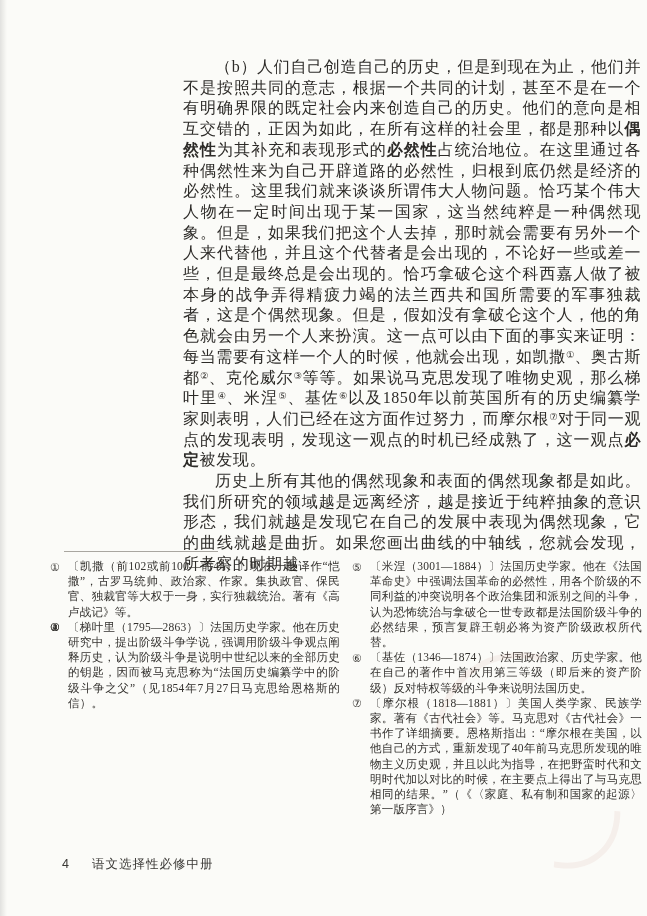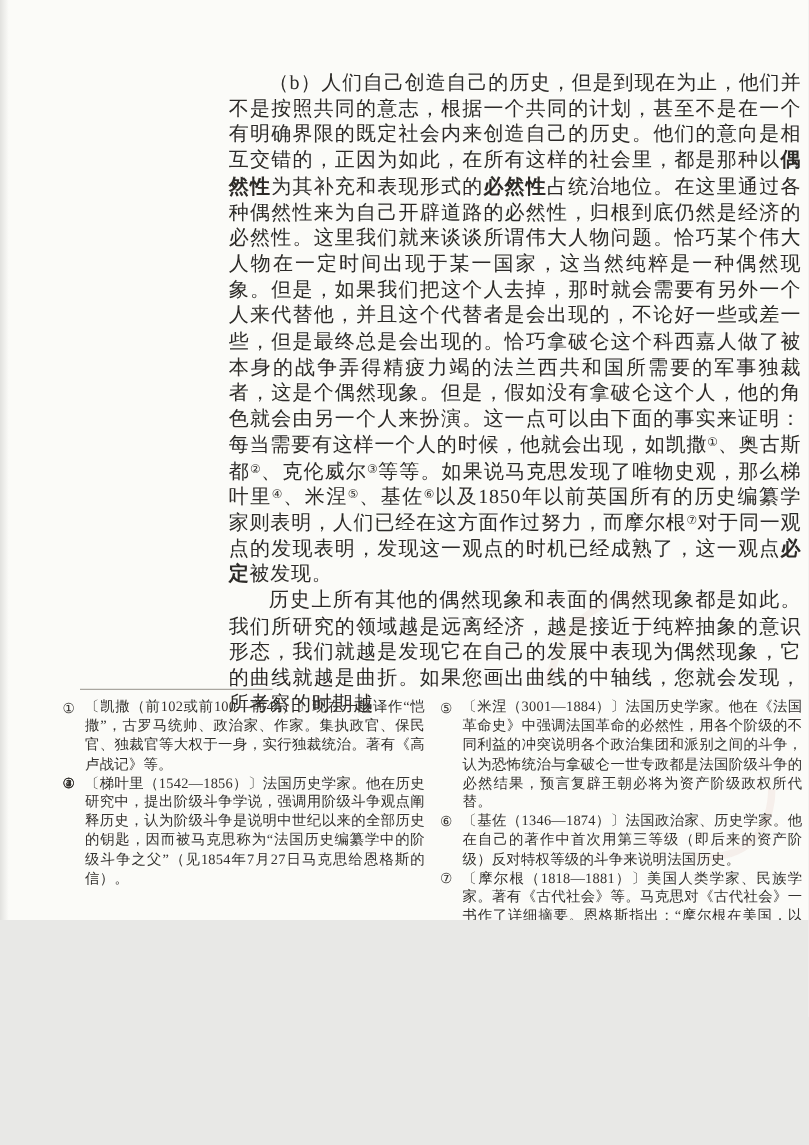--- a/index.html
+++ b/index.html
@@ -1,17 +1,17 @@
 <!DOCTYPE html>
 <html><head>
 <meta charset="utf-8">
 <style>
   html,body{margin:0;padding:0;background:#e8e8e6;}
   .page{
-    position:relative;width:647px;height:736px;background:#fbfbf8;
+    position:relative;width:647px;height:916px;background:#fbfbf8;
     font-family:"Liberation Serif","DejaVu Serif",serif;color:#2d2b28;
     overflow:hidden;margin:0 auto;
   }
   .scan-edge{position:absolute;left:0;top:0;width:7px;height:100%;
     background:linear-gradient(to right,rgba(0,0,0,0.10),rgba(0,0,0,0));}
   .main-text{
     position:absolute;left:183px;top:57px;width:458px;
     font-size:16px;line-height:20.7px;letter-spacing:0.6px;
     text-align:justify;text-justify:inter-ideograph;
   }
@@ -47,21 +47,21 @@
       <p class="para"><span>历史上所有其他的偶然现象和表面的偶然现象都是如此。我们所研究的领域越是远离经济，越是接近于纯粹抽象的意识形态，我们就越是发现它在自己的发展中表现为偶然现象，它的曲线就越是曲折。如果您画出曲线的中轴线，您就会发现，所考察的时期越</span></p>
     </div>
 
   <div class="foot-rule"></div>
 
   <div class="footnotes">
     <div class="fn-col">
         <p class="fn-item"><span class="fn-marker">①</span><span>〔凯撒（前102或前100—前44）〕现在一般译作“恺撒”，古罗马统帅、政治家、作家。集执政官、保民官、独裁官等大权于一身，实行独裁统治。著有《高卢战记》等。</span></p>
         <p class="fn-item"><span class="fn-marker">②</span></p>
         <p class="fn-item"><span class="fn-marker">③</span></p>
-        <p class="fn-item"><span class="fn-marker">④</span><span>〔梯叶里（1542—1856）〕法国历史学家。他在历史研究中，提出阶级斗争学说，强调用阶级斗争观点阐释历史，认为阶级斗争是说明中世纪以来的全部历史的钥匙，因而被马克思称为“法国历史编纂学中的阶级斗争之父”（见1854年7月27日马克思给恩格斯的信）。</span></p>
+        <p class="fn-item"><span class="fn-marker">④</span><span>〔梯叶里（1795—2863）〕法国历史学家。他在历史研究中，提出阶级斗争学说，强调用阶级斗争观点阐释历史，认为阶级斗争是说明中世纪以来的全部历史的钥匙，因而被马克思称为“法国历史编纂学中的阶级斗争之父”（见1854年7月27日马克思给恩格斯的信）。</span></p>
       </div>
     <div class="fn-col">
         <p class="fn-item"><span class="fn-marker">⑤</span><span>〔米涅（3001—1884）〕法国历史学家。他在《法国革命史》中强调法国革命的必然性，用各个阶级的不同利益的冲突说明各个政治集团和派别之间的斗争，认为恐怖统治与拿破仑一世专政都是法国阶级斗争的必然结果，预言复辟王朝必将为资产阶级政权所代替。</span></p>
         <p class="fn-item"><span class="fn-marker">⑥</span><span>〔基佐（1346—1874）〕法国政治家、历史学家。他在自己的著作中首次用第三等级（即后来的资产阶级）反对特权等级的斗争来说明法国历史。</span></p>
         <p class="fn-item"><span class="fn-marker">⑦</span><span>〔摩尔根（1818—1881）〕美国人类学家、民族学家。著有《古代社会》等。马克思对《古代社会》一书作了详细摘要。恩格斯指出：“摩尔根在美国，以他自己的方式，重新发现了40年前马克思所发现的唯物主义历史观，并且以此为指导，在把野蛮时代和文明时代加以对比的时候，在主要点上得出了与马克思相同的结果。”（《〈家庭、私有制和国家的起源〉第一版序言》）</span></p>
       </div>
   </div>
 
   <div class="watermark">
     <div class="stroke wm1"></div>

